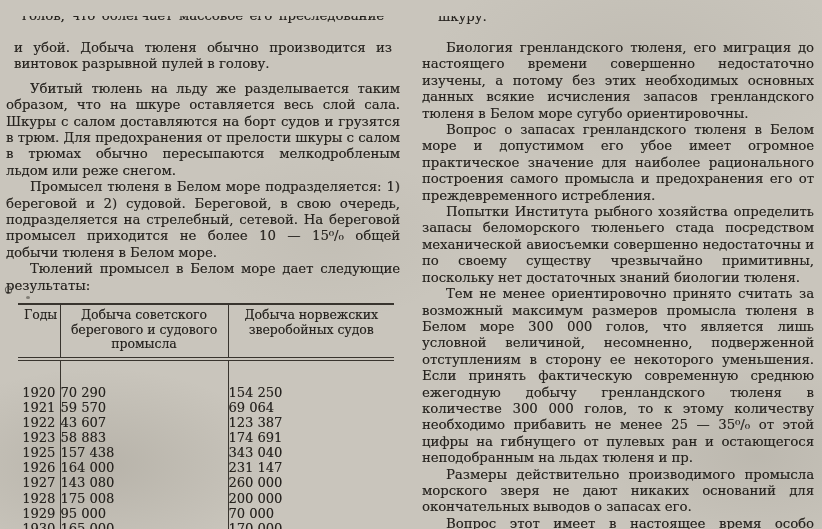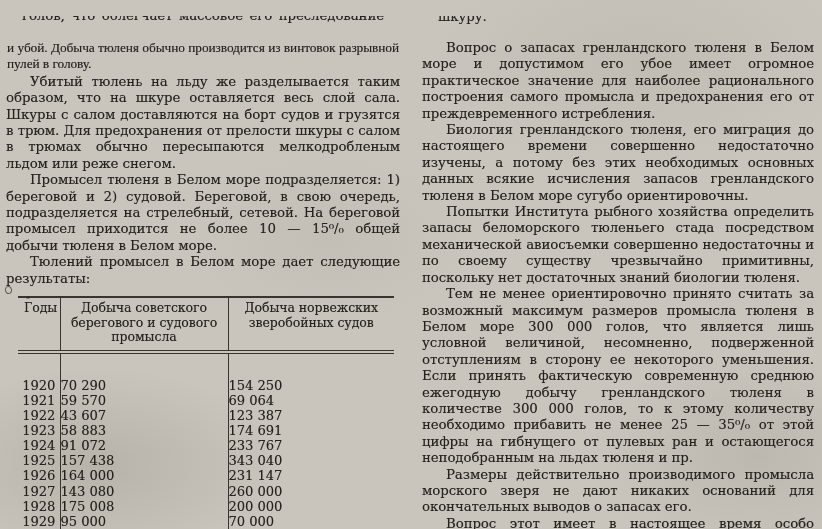--- a/index.html
+++ b/index.html
@@ -20,21 +20,21 @@
   .cols{display:flex;gap:22px;padding:0 4px 0 6px;}
   .col{width:394px;overflow:hidden;
     font-size:13.2px;line-height:16.4px;text-align:justify;
     text-shadow:0.3px 0.3px 0.6px rgba(42,39,34,.45);
     hyphens:auto;}
   .col-right{width:392px;}
   .cut-line{height:8px;overflow:hidden;position:relative;margin:16px;}
   .cut-line .cl{position:absolute;bottom:-1px;left:0;right:0;white-space:nowrap;}
   .cut-line.justified .cl{text-align:justify;text-align-last:justify;white-space:normal;height:17px;overflow:hidden;}
   p.para{margin:0;text-indent:24px;}
-  p.cont{margin:1px;font-family:Liberation Serif, serif;}
+  p.cont{margin:8px;}
   table.seal-table{
     border-collapse:collapse;
     margin:9px 0 13px 12px;
     width:376px;
     table-layout:fixed;
   }
   .seal-table th{
     font-weight:normal;font-size:12.4px;line-height:14.6px;
     text-align:center;vertical-align:top;
     padding:3px 6px 5px;
@@ -112,25 +112,20 @@
               <td>1922</td>
               <td>43 607</td>
               <td>123 387</td>
             </tr>
             <tr>
               <td>1923</td>
               <td>58 883</td>
               <td>174 691</td>
             </tr>
             <tr>
-              <td>1924</td>
-              <td>91 072</td>
-              <td>233 767</td>
-            </tr>
-            <tr>
               <td>1925</td>
               <td>157 438</td>
               <td>343 040</td>
             </tr>
             <tr>
               <td>1926</td>
               <td>164 000</td>
               <td>231 147</td>
             </tr>
             <tr>
@@ -158,22 +153,22 @@
 
       <p class="para">Распределение добытого тюленя в Белом море в процентах по возрастным группам приведено в следующей таблице.</p>
     </div>
 
     <div class="col col-right">
       <div class="cut-line">
         <span class="cl">шкуру.</span>
       </div>
 
       <div>
+          <p class="para">Биология гренландского тюленя, его миграция до настоящего времени совершенно недостаточно изучены, а потому без этих необходимых основных данных всякие исчисления запасов гренландского тюленя в Белом море сугубо ориентировочны.</p>
           <p class="para">Вопрос о запасах гренландского тюленя в Белом море и допустимом его убое имеет огромное практическое значение для наиболее рационального построения самого промысла и предохранения его от преждевременного истребления.</p>
-          <p class="para">Биология гренландского тюленя, его миграция до настоящего времени совершенно недостаточно изучены, а потому без этих необходимых основных данных всякие исчисления запасов гренландского тюленя в Белом море сугубо ориентировочны.</p>
           <p class="para">Попытки Института рыбного хозяйства определить запасы беломорского тюленьего стада посредством механической авиосъемки совершенно недостаточны и по своему существу чрезвычайно примитивны, поскольку нет достаточных знаний биологии тюленя.</p>
           <p class="para">Тем не менее ориентировочно принято считать за возможный максимум размеров промысла тюленя в Белом море 300 000 голов, что является лишь условной величиной, несомненно, подверженной отступлениям в сторону ее некоторого уменьшения. Если принять фактическую современную среднюю ежегодную добычу гренландского тюленя в количестве 300 000 голов, то к этому количеству необходимо прибавить не менее 25 — 35⁰/₀ от этой цифры на гибнущего от пулевых ран и остающегося неподобранным на льдах тюленя и пр.</p>
           <p class="para">Размеры действительно производимого промысла морского зверя не дают никаких оснований для окончательных выводов о запасах его.</p>
           <p class="para">Вопрос этот имеет в настоящее время особо серьезное значение и требует срочного всестороннего научного изучения.</p>
         </div>
     </div>
 
   </div>
 </div>
 

